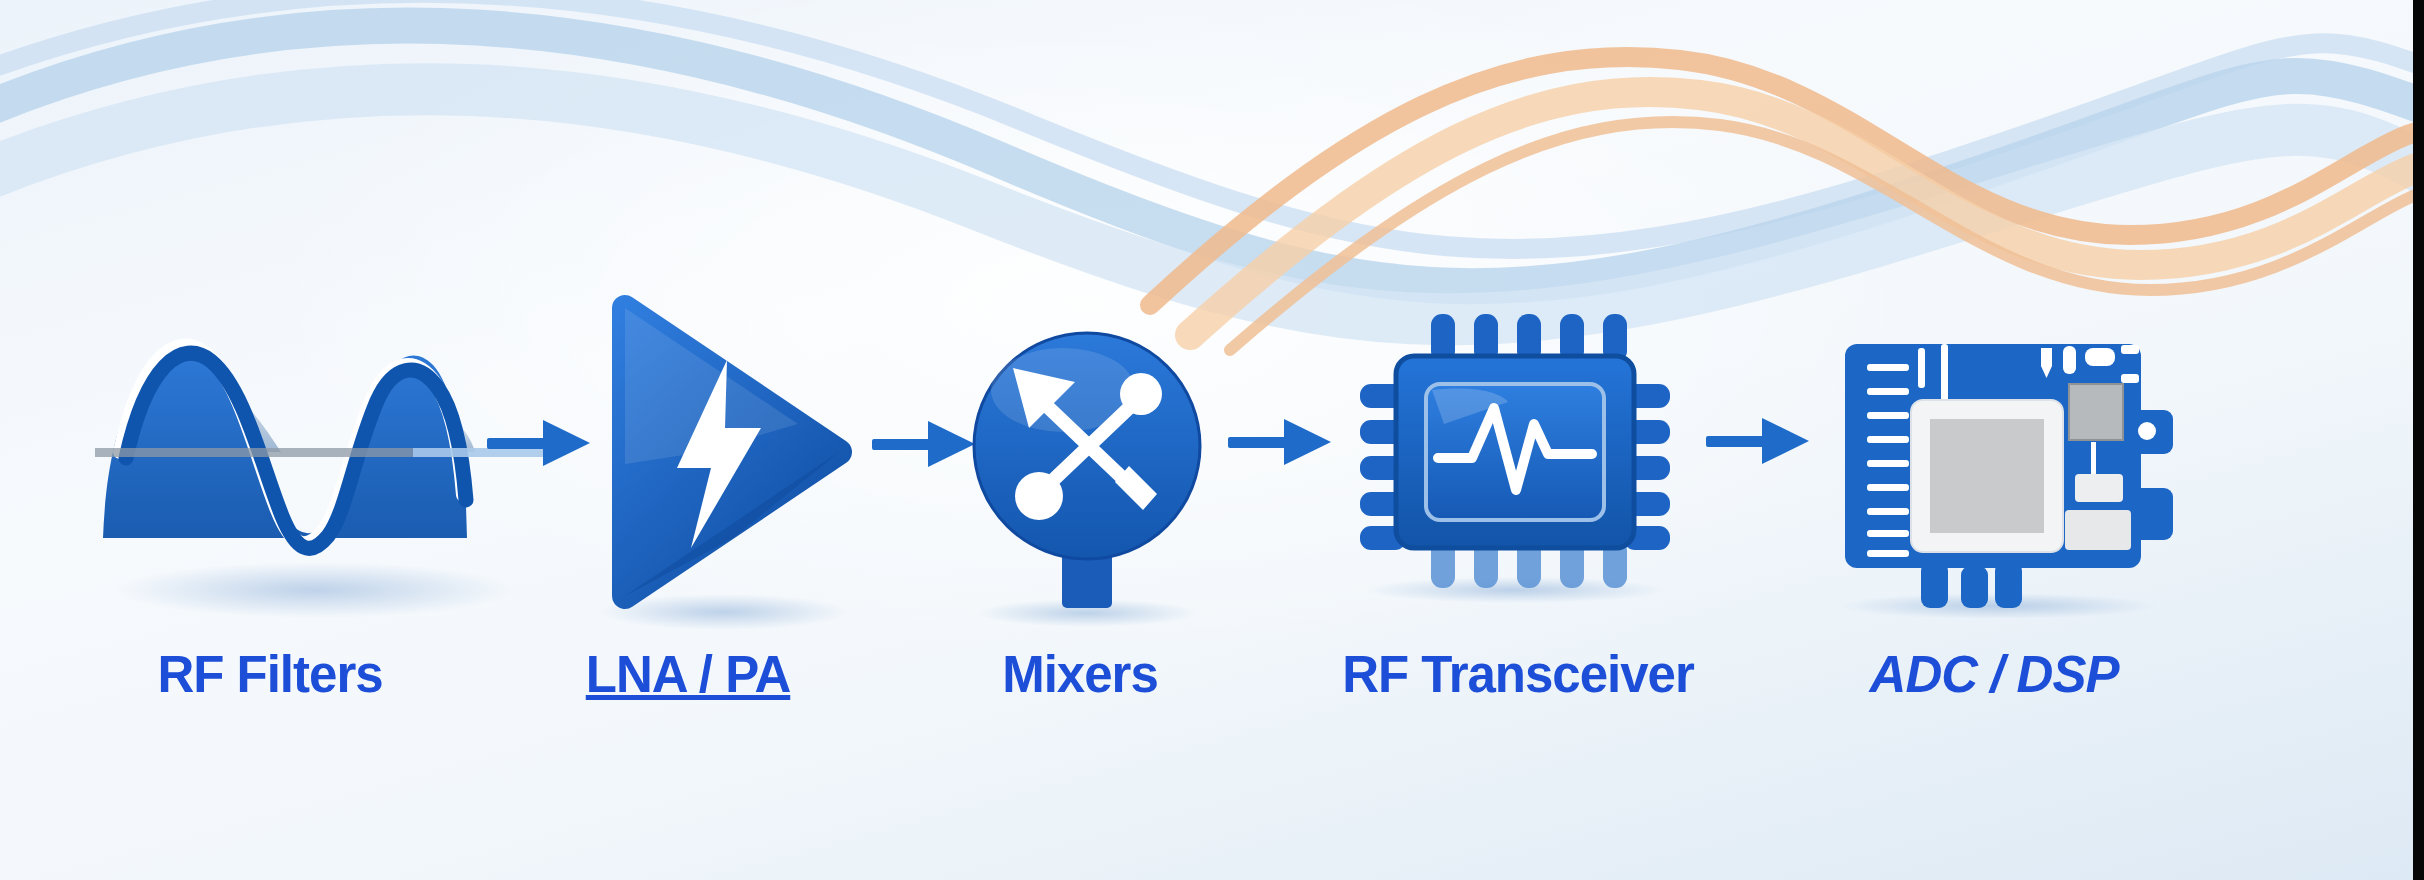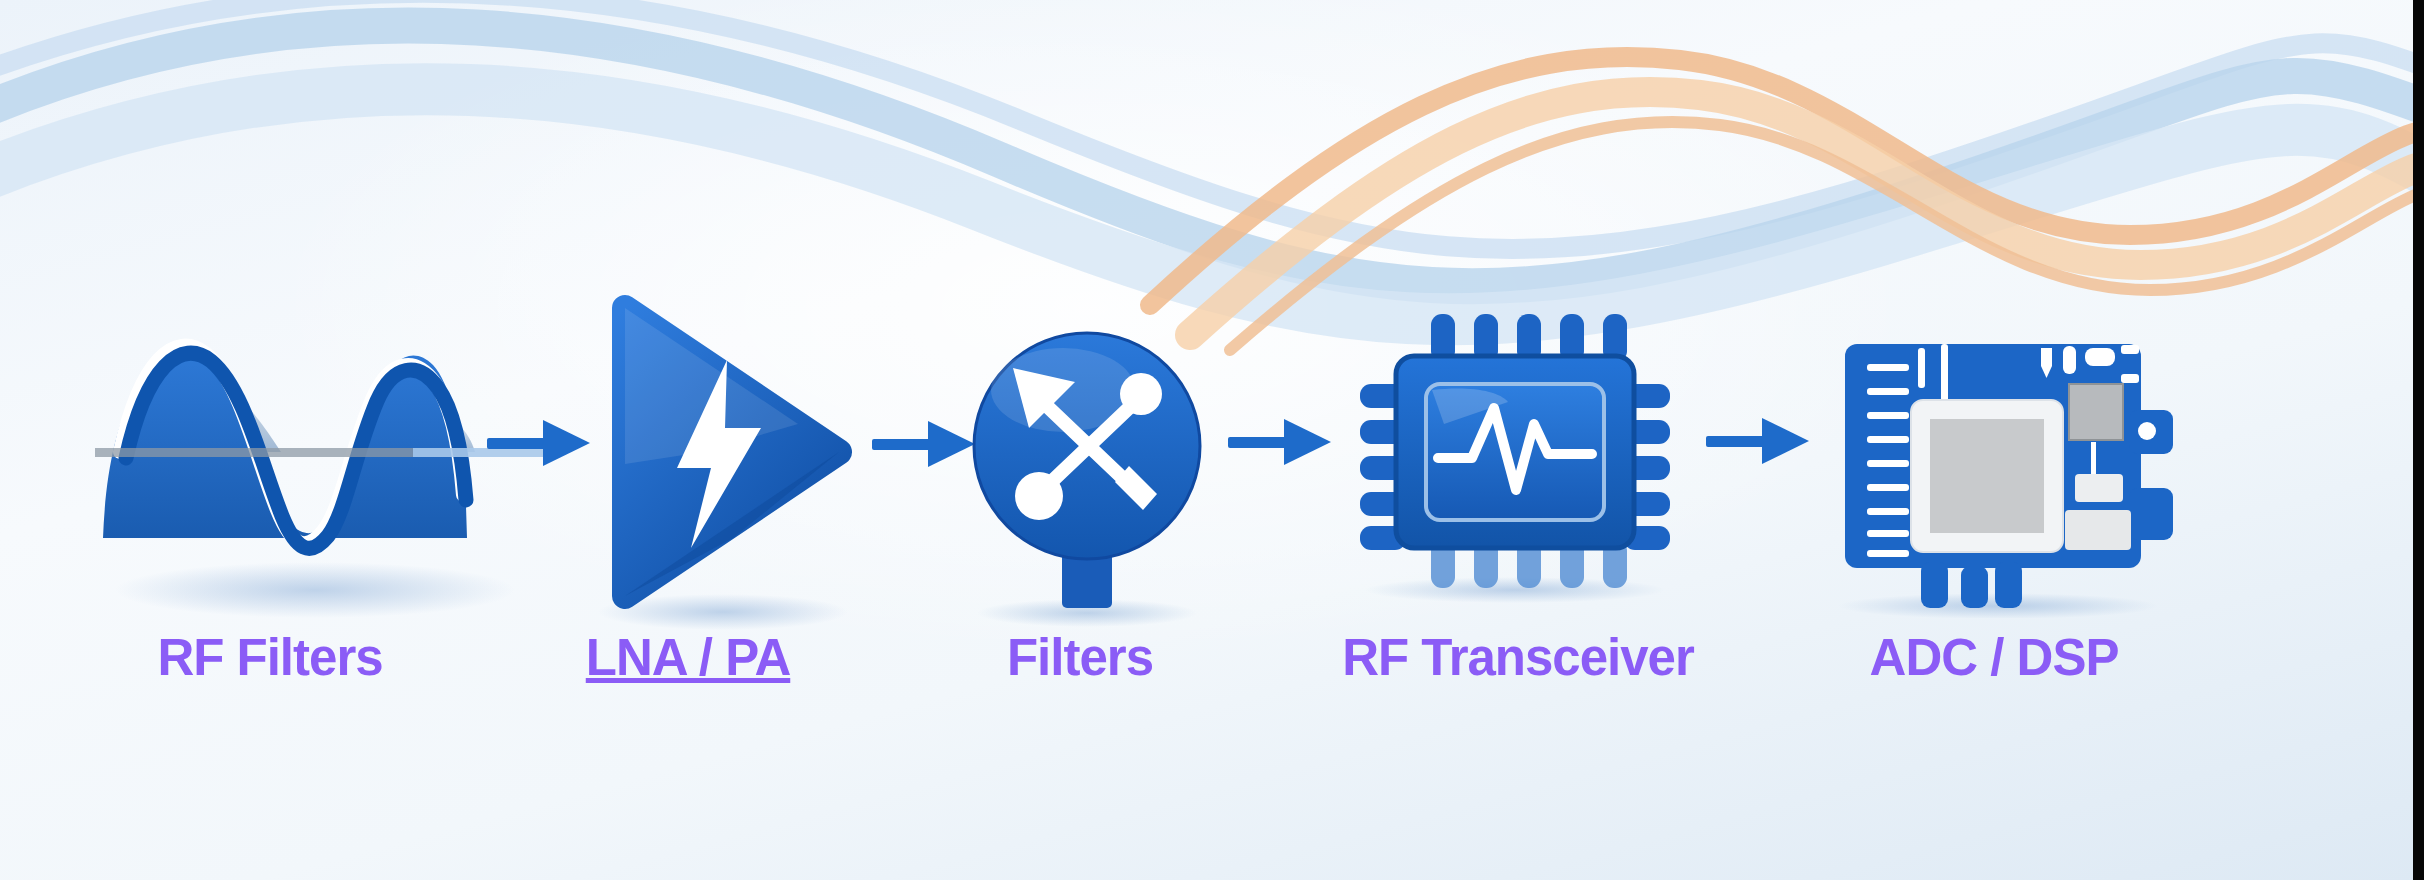--- a/index.html
+++ b/index.html
@@ -7,22 +7,22 @@
     width:2424px;height:880px;position:relative;overflow:hidden;
     font-family:"Liberation Sans",sans-serif;
     background:
       radial-gradient(ellipse 1200px 500px at 45% 35%, rgba(255,255,255,.85), rgba(255,255,255,0) 70%),
       linear-gradient(165deg,#ecf3fa 0%,#f7fafd 35%,#f2f7fb 62%,#dde9f4 100%);
   }
   .waves{position:absolute;left:0;top:0;pointer-events:none;}
   .stage-icon{position:absolute;}
   .flow-arrow{position:absolute;}
   .stage-label{
-    position:absolute;top:628px;height:60px;line-height:60px;
-    font-size:51px;font-weight:700;color:#8b5cf6;text-align:center;
+    position:absolute;top:645px;height:60px;line-height:60px;
+    font-size:51px;font-weight:700;color:#1d4ed8;text-align:center;
     letter-spacing:-1px;white-space:nowrap;
   }
   .edge-strip{position:absolute;top:0;right:0;width:11px;height:880px;background:#060606;}
 </style>
 </head>
 <body>
 
 <svg class="waves" width="2424" height="360" viewBox="0 0 2424 360" preserveAspectRatio="none" fill="none">
   <path d="M -40,80 C 320,-60 680,-20 1020,120 S 1520,300 1920,170 S 2280,10 2460,80" stroke="#c9ddf1" stroke-width="20" opacity="0.75" stroke-linecap="round"></path>
   <path d="M -40,120 C 300,-30 650,10 1000,160 S 1500,330 1900,200 S 2250,40 2460,120" stroke="#b9d4ec" stroke-width="36" opacity="0.8" stroke-linecap="round"></path>
@@ -113,21 +113,21 @@
   <ellipse cx="100" cy="72" rx="72" ry="42" fill="#ffffff" opacity="0.12"></ellipse>
   <g stroke="#ffffff" stroke-width="14" stroke-linecap="round">
     <line x1="86" y1="90" x2="170" y2="170"></line>
     <line x1="168" y1="88" x2="84" y2="168"></line>
   </g>
   <polygon points="50,50 112,64 66,110" fill="#ffffff"></polygon>
   <polygon points="166,148 194,176 180,192 152,164" fill="#ffffff"></polygon>
   <circle cx="178" cy="76" r="21" fill="#ffffff"></circle>
   <circle cx="76" cy="178" r="24" fill="#ffffff"></circle>
 </svg>
-<div class="stage-label" style="left:930px;width:300px;">Filters</div>
+<div class="stage-label" style="left:930px;width:300px;">Mixers</div>
 
 <svg class="flow-arrow" style="left:1228px;top:412px;" width="105" height="60" viewBox="0 0 105 60">
   <rect x="0" y="25" width="62" height="11" rx="2" fill="#1e6bca"></rect>
   <polygon points="56,7 56,53 103,30" fill="#1e6bca"></polygon>
 </svg>
 
 <svg class="stage-icon" style="left:1348px;top:298px;" width="334" height="305" viewBox="0 0 334 305">
   <defs>
     <linearGradient id="gChip" x1="0" y1="0" x2="0" y2="1">
       <stop offset="0" stop-color="#2474d8"></stop>
@@ -214,15 +214,15 @@
     <rect x="298" y="56" width="18" height="9" rx="3"></rect>
     <rect x="268" y="124" width="5" height="32"></rect>
   </g>
   <circle cx="324" cy="113" r="9" fill="#ffffff"></circle>
   <rect x="88" y="82" width="152" height="152" rx="12" fill="#f2f4f6" stroke="#dde2e8" stroke-width="2"></rect>
   <rect x="107" y="101" width="114" height="114" fill="#c8cacc"></rect>
   <rect x="246" y="66" width="54" height="56" fill="#b7babd" stroke="#8f9396" stroke-width="2"></rect>
   <rect x="252" y="156" width="48" height="28" rx="4" fill="#eceef0"></rect>
   <rect x="242" y="192" width="66" height="40" rx="4" fill="#e6e8ea"></rect>
 </svg>
-<div class="stage-label" style="left:1844px;width:300px;">ADC / DSP</div>
+<div class="stage-label" style="left:1844px;width:300px;font-style:italic;">ADC / DSP</div>
 
 <div class="edge-strip"></div>
 
 </body></html>

